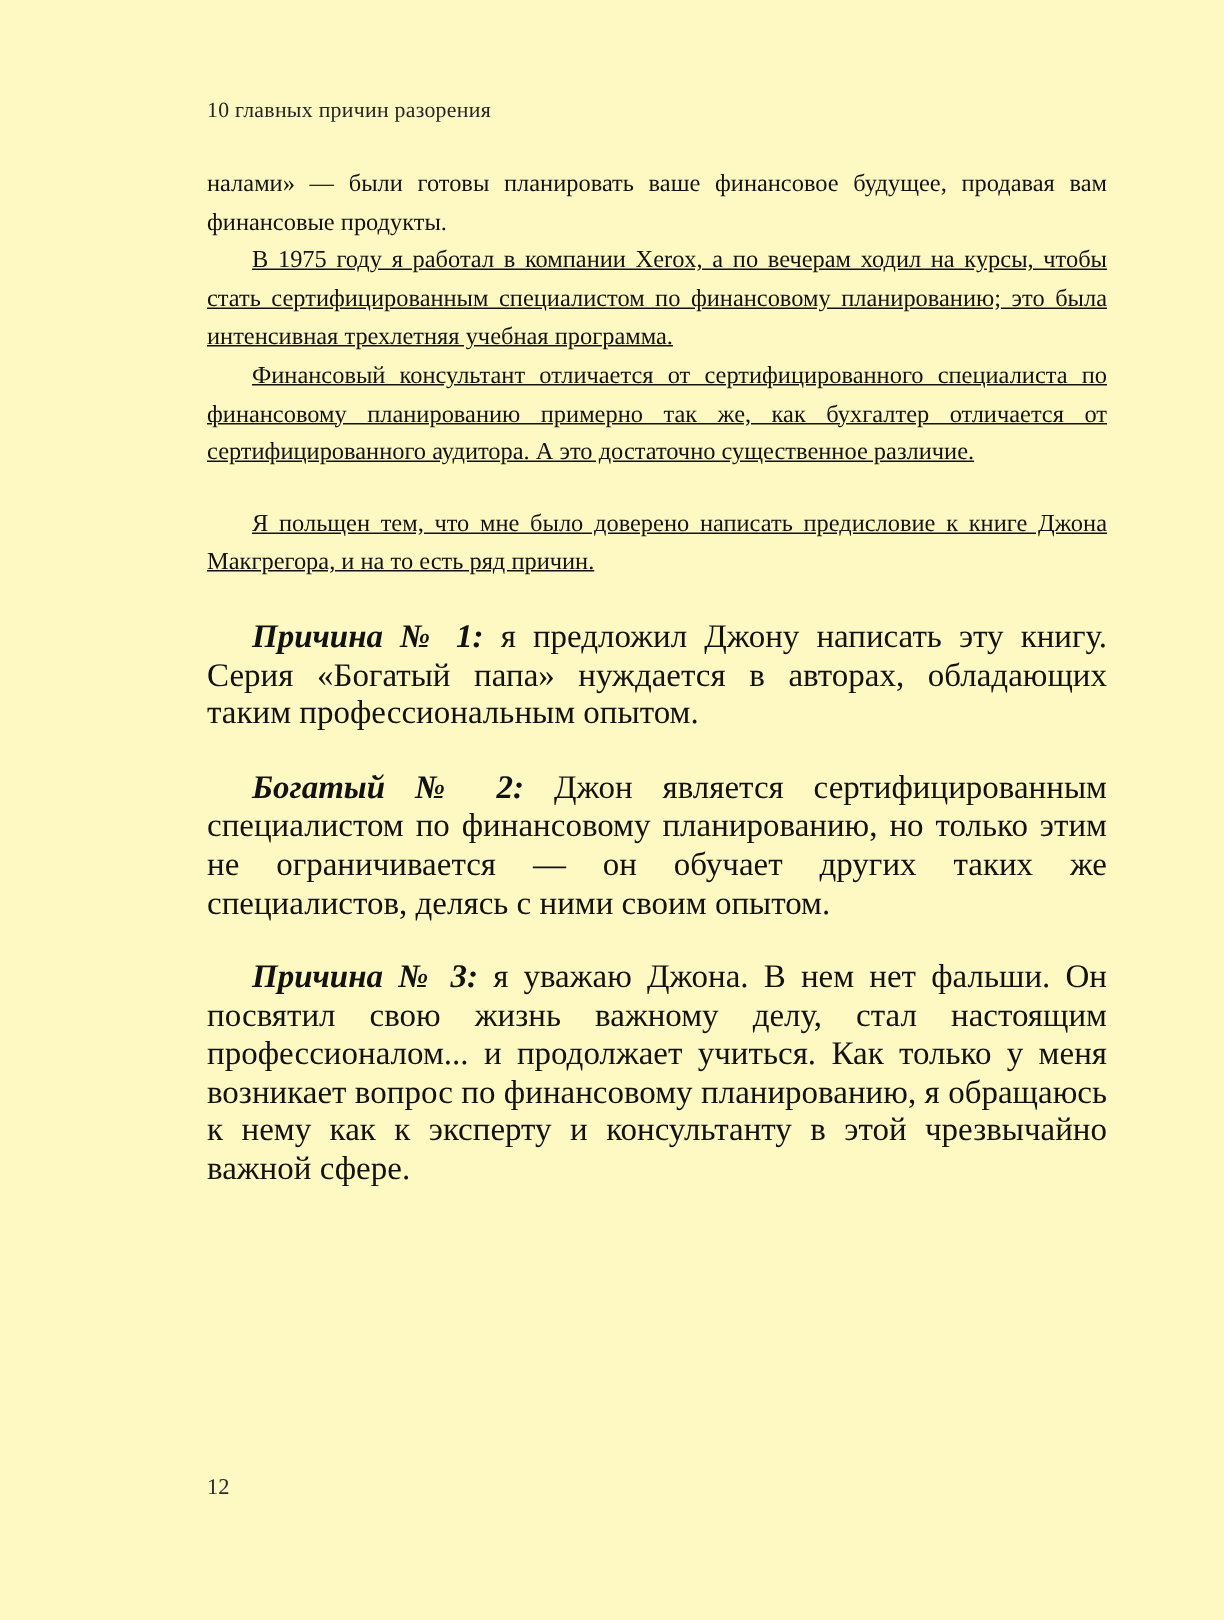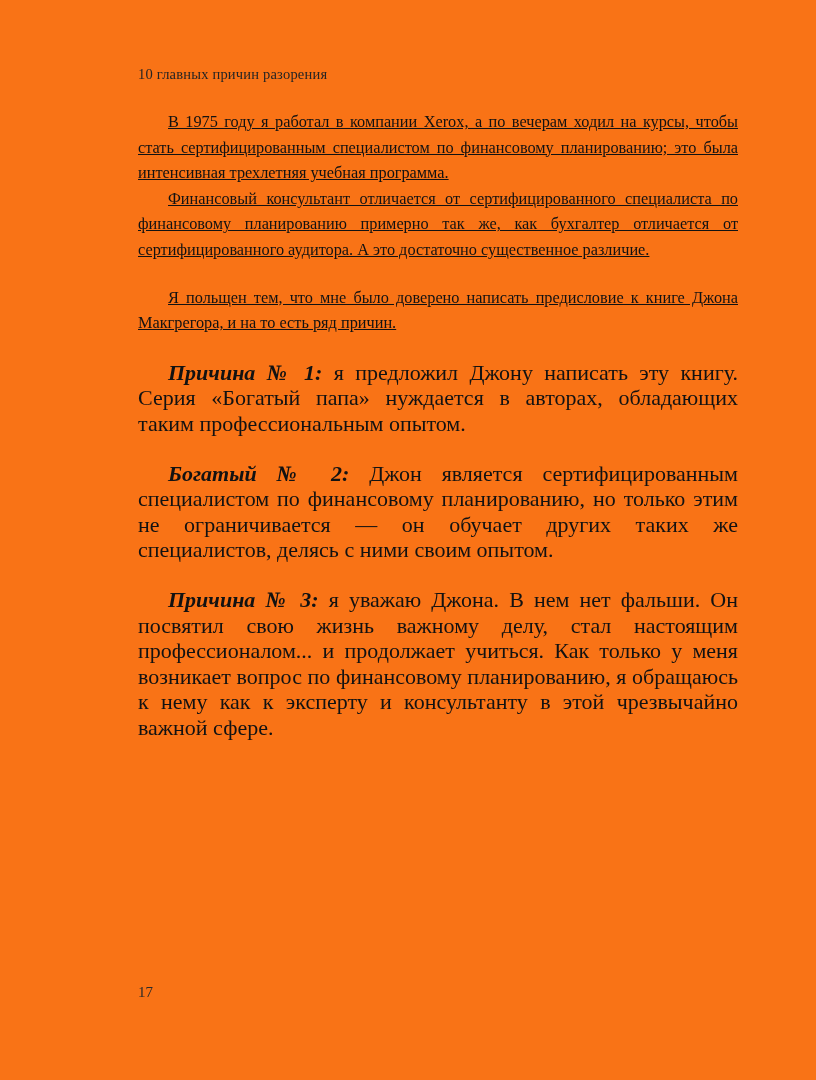--- a/index.html
+++ b/index.html
@@ -13,21 +13,21 @@
     font-family: "Liberation Serif", serif;
     color: #1b1b1b;
     position: relative;
     overflow: hidden;
   }
   .page {
     position: absolute;
     left: 0; top: 0;
     width: 816px;
     height: 1080px;
-    background: #f97316;
+    background: #fef9c3;
   }
   .content {
     position: absolute;
     left: 138px;
     top: 66px;
     width: 600px;
   }
   .running-head {
     font-family: "Liberation Serif", serif;
     font-size: 14.5px;
@@ -75,20 +75,21 @@
 </style>
 </head>
 <body>
 
 <div class="page">
 
   <div class="content">
 
     <div class="running-head">10 главных причин разорения</div>
 
+    <p class="para">налами» — были готовы планировать ваше финансовое будущее, продавая вам финансовые продукты.</p>
 
     <p class="para indent">В 1975 году я работал в компании Xerox, а по вечерам ходил на курсы, чтобы стать сертифицированным специалистом по финансовому планированию; это была интенсивная трехлетняя учебная программа.</p>
 
 
     <p class="para indent">Финансовый консультант отличается от сертифицированного специалиста по финансовому планированию примерно так же, как бухгалтер отличается от сертифицированного аудитора. А это достаточно существенное различие.</p>
 
     <p class="para indent gap-top">Я польщен тем, что мне было доверено написать предисловие к книге Джона Макгрегора, и на то есть ряд причин.</p>
 
     <p class="reason">
       <span class="lead">Причина № 1:</span><span> я предложил Джону написать эту книгу. Серия «Богатый папа» нуждается в авторах, обладающих таким профессиональным опытом.</span>
@@ -98,15 +99,15 @@
       <span class="lead">Богатый № 2:</span><span> Джон является сертифицированным специалистом по финансовому планированию, но только этим не ограничивается — он обучает других таких же специалистов, делясь с ними своим опытом.</span>
     </p>
 
     <p class="reason">
       <span class="lead">Причина № 3:</span><span> я уважаю Джона. В нем нет фальши. Он посвятил свою жизнь важному делу, стал настоящим профессионалом... и продолжает учиться. Как только у меня возникает вопрос по финансовому планированию, я обращаюсь к нему как к эксперту и консультанту в этой чрезвычайно важной сфере.</span>
     </p>
 
 
   </div>
 
-  <div class="folio">17</div>
+  <div class="folio">12</div>
 
 </div>
 
 </body></html>

